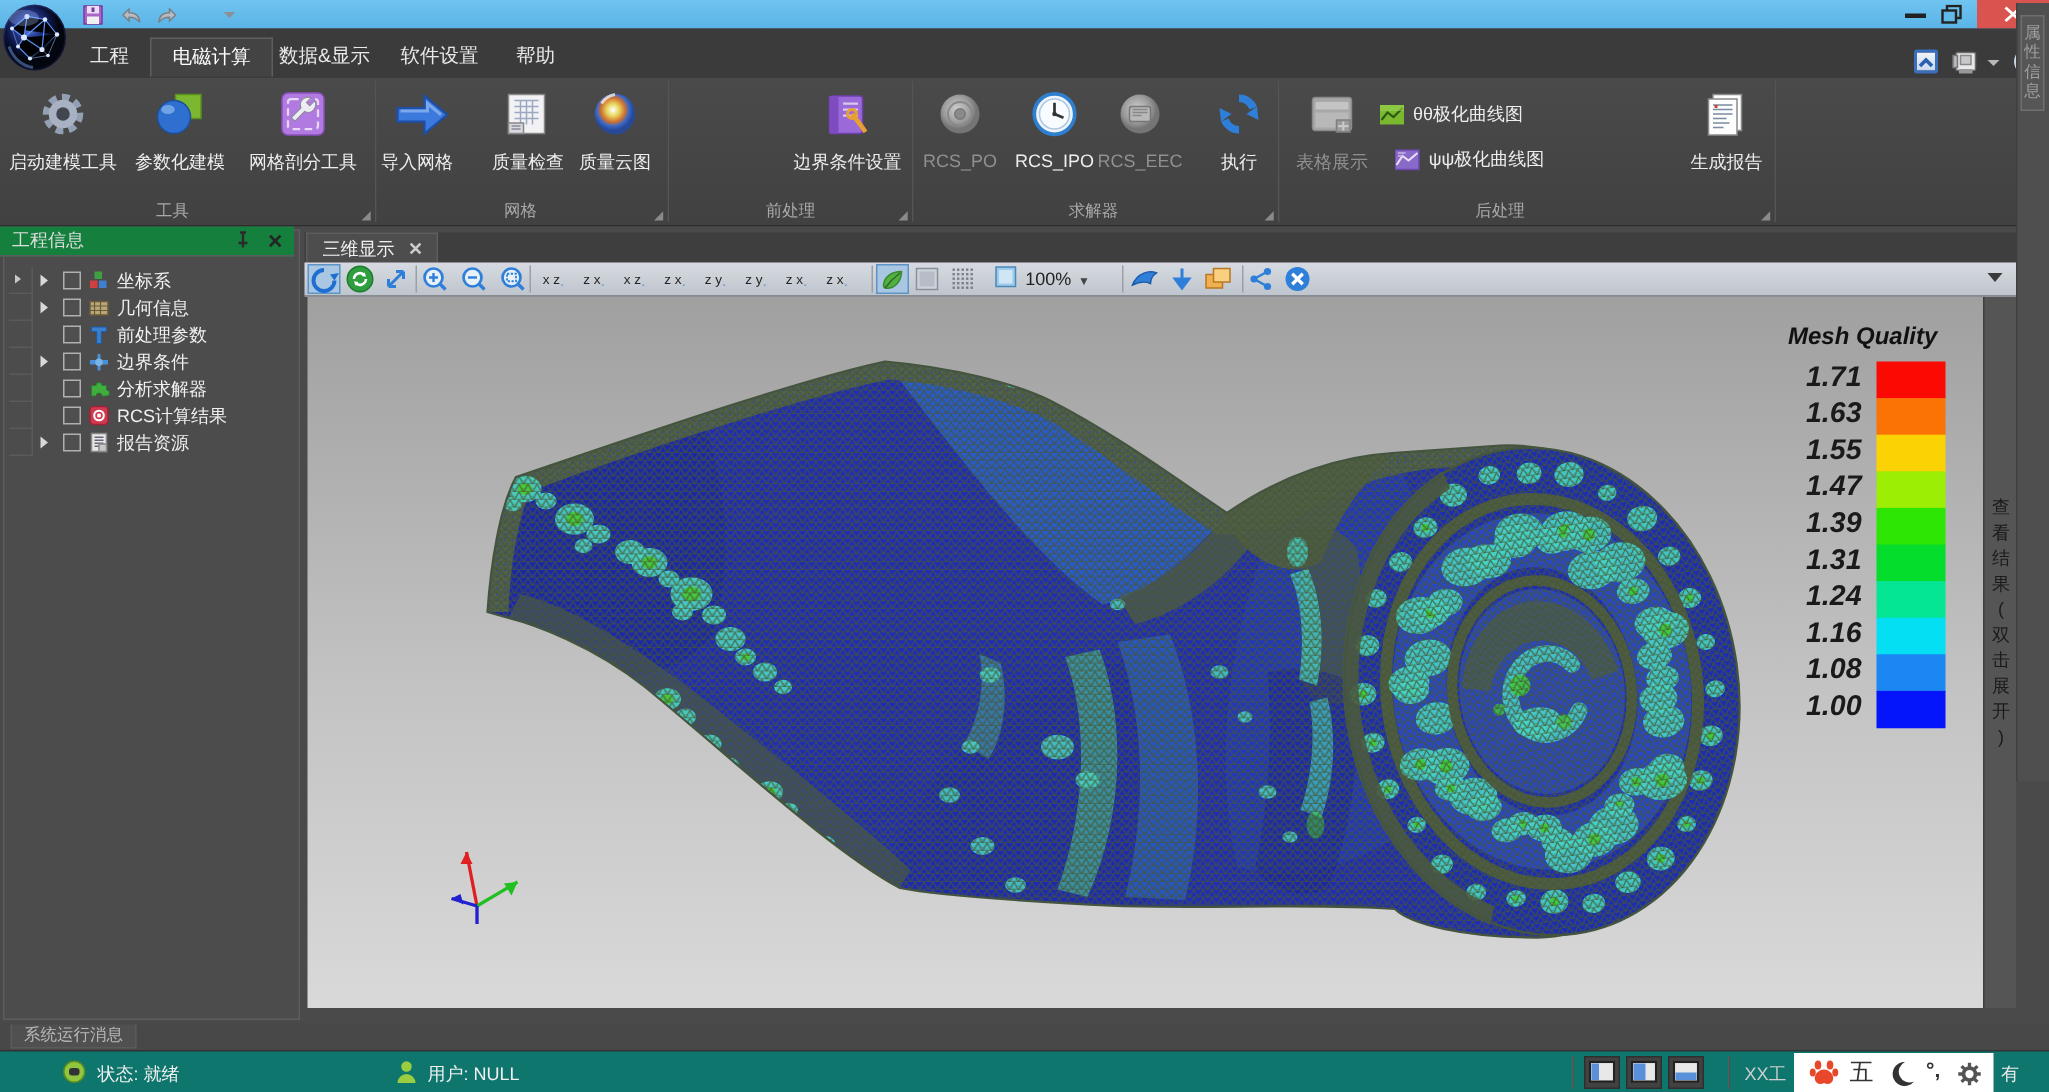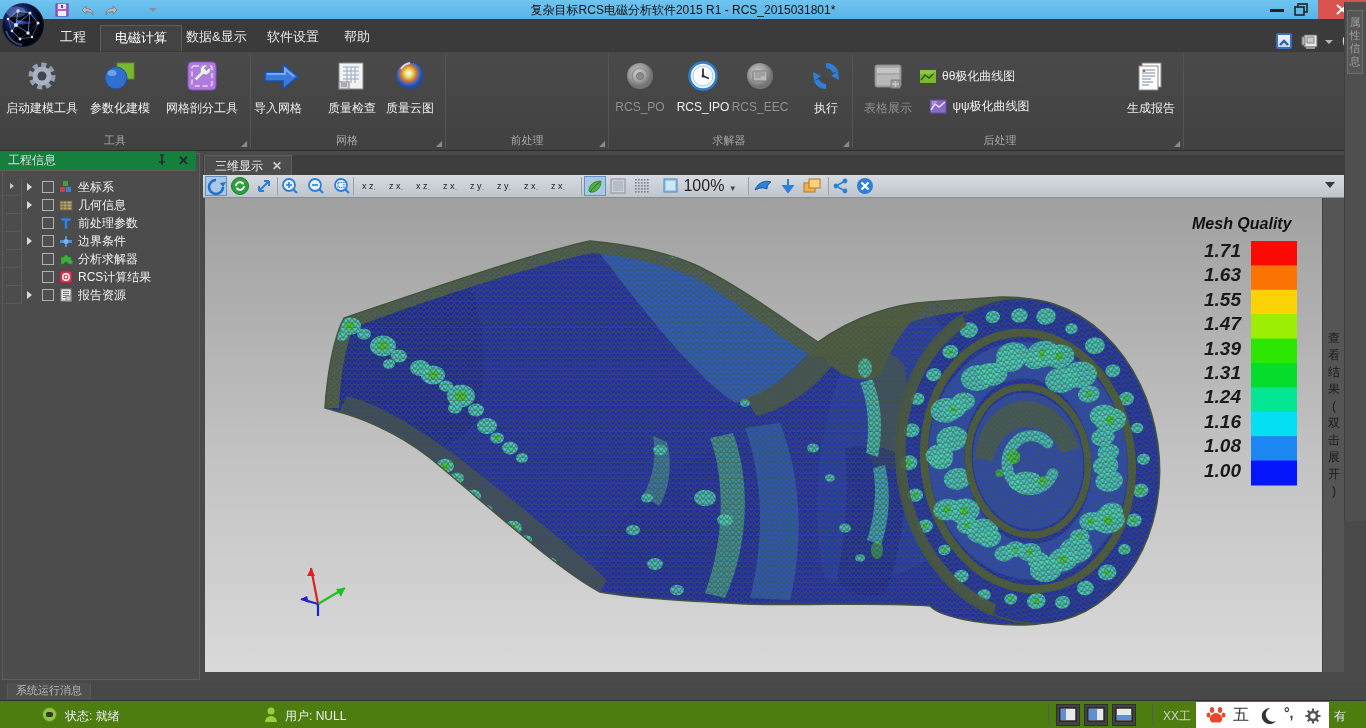--- a/index.html
+++ b/index.html
@@ -38,27 +38,26 @@
 
 #dtabrow { left:203px; top:4px; width:1163px; height:20px; background:#3e3e3e; }
 #dtab { position:absolute; left:204px; top:4px; width:88px; height:20px; background:#4d4d4d; border:1px solid #5d5d5d; border-bottom:none; color:#f0f0f0; font-size:12px; line-height:21px; padding-left:10px; }
 #vtoolbar { left:203px; top:24px; width:1163px; height:23px; background:linear-gradient(#d7dbe1,#bfc5cd); border-bottom:1px solid #8a8f96; }
 #viewport { left:205px; top:47px; width:1117px; height:474px; background:linear-gradient(#a0a0a0, #c3c3c3 55%, #d9d9d9); }
 #rstrip { left:1322px; top:47px; width:22px; height:474px; background:#555; border-left:1px solid #3f3f3f; }
 #rstrip2 { left:1344px; top:2px; width:22px; height:519px; background:#4f4f4f; border-left:1px solid #404040; }
 
 #bottomstrip { left:0; top:682px; width:1366px; height:18px; background:#484848; }
 #systab { left:7px; top:683px; width:84px; height:16px; background:#505050; border:1px solid #5a5a5a; border-top:none; color:#b8b8b8; font-size:11px; line-height:15px; text-align:center; }
-#statusbar { left:0; top:700px; width:1366px; height:28px; background:#4d7c0f; border-top:1px solid #323232; color:#f0f0f0; font-size:12px; }
+#statusbar { left:0; top:700px; width:1366px; height:28px; background:#0f766e; border-top:1px solid #323232; color:#f0f0f0; font-size:12px; }
 </style>
 </head>
 <body>
 <div id="app">
   <div id="titlebar" class="abs"></div>
-  <div id="titletext" class="abs">复杂目标RCS电磁分析软件2015 R1 - RCS_2015031801*</div>
   <div id="minbtn" class="abs"></div>
   <div class="abs" style="left:1294px;top:3px;"><svg width="16" height="14">
         <rect x="4" y="1" width="9" height="8" fill="none" stroke="#222" stroke-width="1.6"></rect>
         <rect x="1" y="4" width="9" height="8" fill="#62b9e8" stroke="#222" stroke-width="1.6"></rect>
       </svg></div>
   <div id="closebtn" class="abs"><svg width="48" height="19">
         <path d="M19,5 L29,14 M29,5 L19,14" stroke="#fff" stroke-width="2"></path>
       </svg></div>
   <div id="tabrow" class="abs"></div>
     <div class="abs" style="left:55px;top:3px;"><svg width="14" height="14">
@@ -181,20 +180,30 @@
                 <stop offset="60%" stop-color="#d07030"></stop>
                 <stop offset="80%" stop-color="#3868c8"></stop>
                 <stop offset="100%" stop-color="#284898"></stop>
               </radialGradient>
             </defs>
             <circle cx="17" cy="16" r="13.5" fill="url(#qc1)"></circle>
             <path d="M8,9 a13.5,13.5 0 0 1 9,-6" stroke="#fff" stroke-width="2" fill="none" opacity="0.7"></path>
           </svg></div>
         <div>质量云图</div>
       </div>
+      <div class="ritem" style="left:522px;width:86px;">
+        <div class="ic"><svg width="34" height="34">
+            <rect x="5" y="4" width="22" height="25" rx="2" fill="#9a6ad8" stroke="#7040b0"></rect>
+            <rect x="5" y="4" width="6" height="25" fill="#7e4cc0"></rect>
+            <path d="M14,9 h10 M14,13 h10 M14,17 h10" stroke="#d8c8f0" stroke-width="1.5"></path>
+            <path d="M20,16 l7,9 M27,25 l2,3" stroke="#e8a030" stroke-width="3" fill="none"></path>
+            <circle cx="20" cy="16" r="3" fill="none" stroke="#e8a030" stroke-width="2"></circle>
+          </svg></div>
+        <div>边界条件设置</div>
+      </div>
       <div class="ritem dis" style="left:612px;width:56px;">
         <div class="ic"><svg width="34" height="34">
             <defs>
               <radialGradient id="sg1" cx="42%" cy="38%">
                 <stop offset="0%" stop-color="#cfcfcf"></stop>
                 <stop offset="70%" stop-color="#9a9a9a"></stop>
                 <stop offset="100%" stop-color="#757575"></stop>
               </radialGradient>
             </defs>
             <circle cx="17" cy="16" r="13" fill="url(#sg1)"></circle>
@@ -435,21 +444,21 @@
             <rect x="12" y="15" width="1.6" height="1.6" fill="#7a8088"></rect>
             <rect x="15" y="3" width="1.6" height="1.6" fill="#7a8088"></rect>
             <rect x="15" y="6" width="1.6" height="1.6" fill="#7a8088"></rect>
             <rect x="15" y="9" width="1.6" height="1.6" fill="#7a8088"></rect>
             <rect x="15" y="12" width="1.6" height="1.6" fill="#7a8088"></rect>
             <rect x="15" y="15" width="1.6" height="1.6" fill="#7a8088"></rect>
           </svg></div>
         <div style="position:absolute;left:460px;top:2px;width:85px;height:18px;"><svg width="16" height="16" style="vertical-align:-3px;">
             <rect x="1" y="1" width="13" height="13" fill="#9ecbeb" stroke="#4a88b8"></rect>
             <rect x="3" y="3" width="9" height="9" fill="#cfe6f5"></rect>
-          </svg> <span style="font-size:16px;color:#222;">100%</span> <span style="font-size:8px;color:#444;">▼</span></div>
+          </svg> <span style="font-size:12px;color:#222;">100%</span> <span style="font-size:8px;color:#444;">▼</span></div>
         <div style="position:absolute;left:549px;top:1px;width:24px;height:20px;"><svg width="22" height="20">
             <path d="M3,14 C6,6 14,4 19,6 C16,8 15,10 15,13 C11,11 7,12 3,14 Z" fill="#2e7fd9" stroke="#1a5aa8"></path>
           </svg></div>
         <div style="position:absolute;left:575px;top:1px;width:22px;height:20px;"><svg width="20" height="20">
             <path d="M10,3 l0,9 M10,16 l-4.5,-6 9,0 Z" stroke="#2e7fd9" stroke-width="2" fill="#2e7fd9"></path>
           </svg></div>
         <div style="position:absolute;left:598px;top:1px;width:24px;height:20px;"><svg width="22" height="20">
             <rect x="3" y="7" width="11" height="9" fill="#f0b050" stroke="#b87820"></rect>
             <rect x="8" y="3" width="11" height="9" fill="#f8d080" stroke="#b87820"></rect>
           </svg></div>

